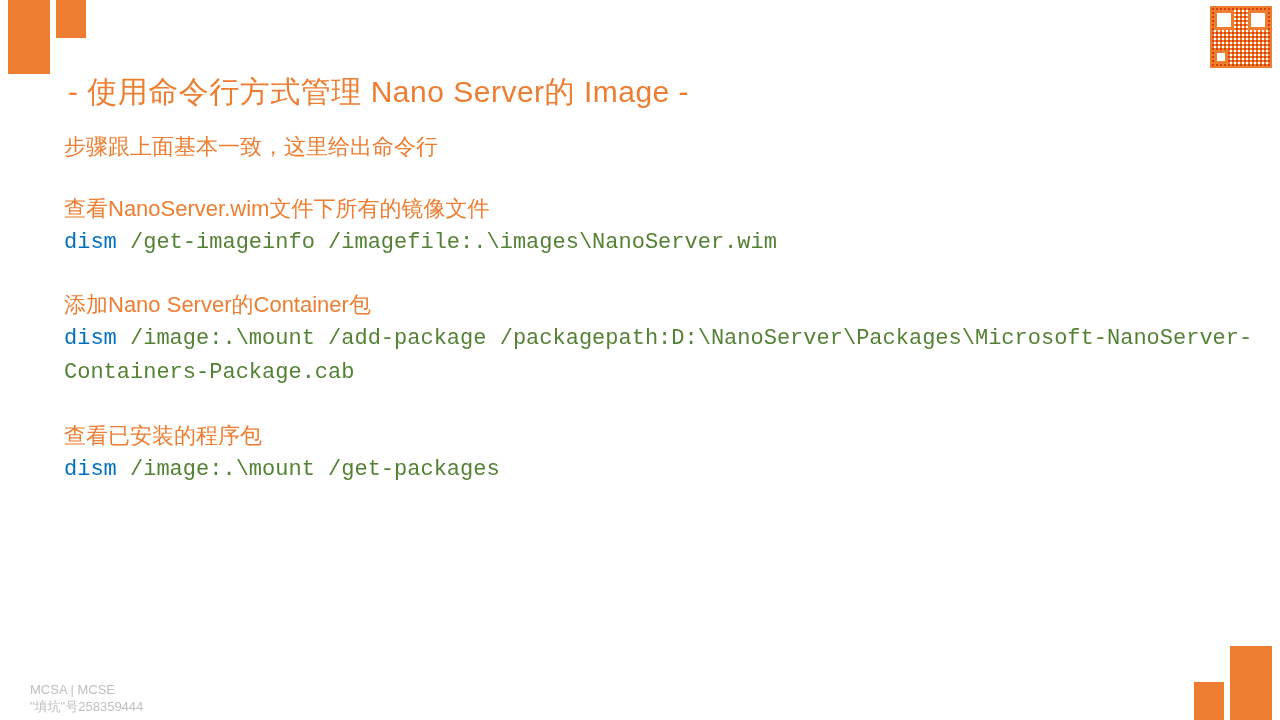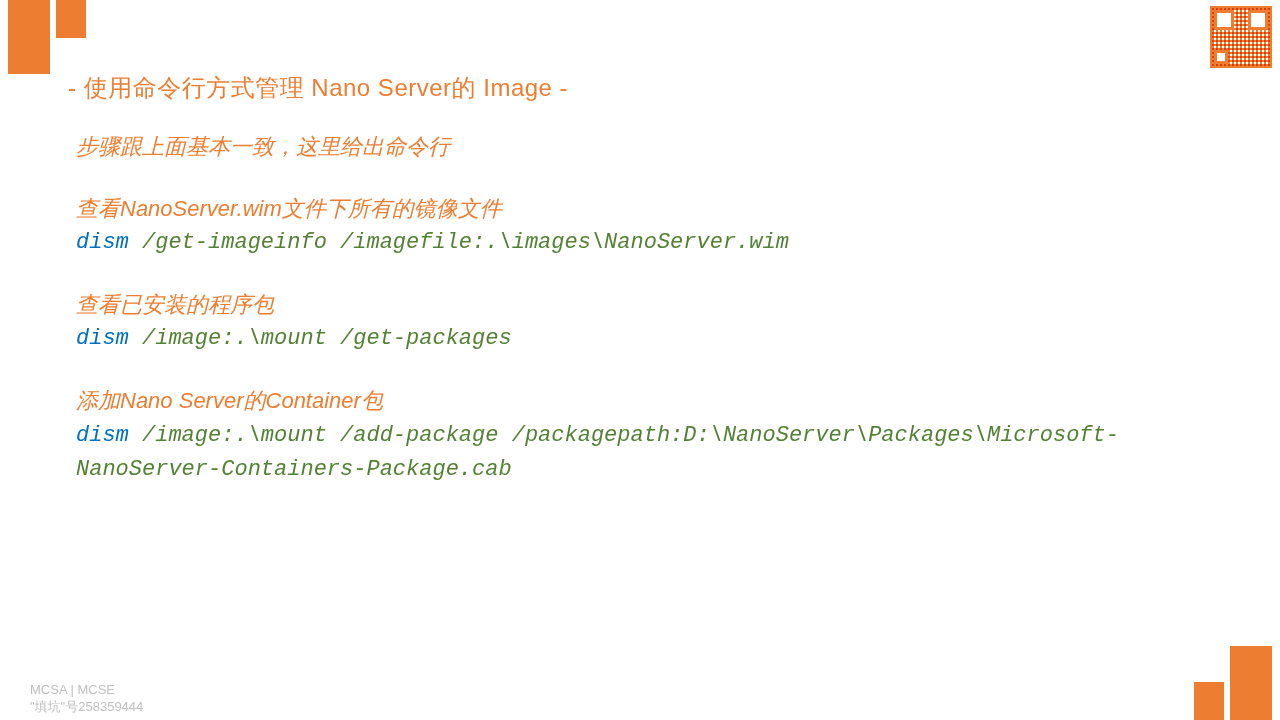--- a/index.html
+++ b/index.html
@@ -51,30 +51,29 @@
   }
   .qr::before { top:2px; left:2px; }
   .qr::after  { top:2px; right:2px; }
   .qr .c { position:absolute; bottom:2px; left:2px; width:14px; height:14px;
            border:3px solid #ed7d31; background:#fff; }
 
   .title {
     position: absolute;
     top: 72px; left: 68px;
     color: #ed7d31;
-    font-size: 24px;
+    font-size: 30px;
     font-weight: 400;
     letter-spacing: 0.5px;
   }
   .content {
     position: absolute;
-    top: 130px; left: 76px; right: 20px;
+    top: 130px; left: 64px; right: 20px;
     font-size: 22px;
     line-height: 1.55;
-    font-style: italic;
   }
   .desc   { color: #ed7d31; }
   .cmd    { font-family: Consolas, "Courier New", monospace; color: #548235; font-size: 22px; }
   .dism   { color: #0070c0; }
   .block  { margin-bottom: 28px; }
   .intro  { margin-bottom: 28px; }
 
   .footer {
     position: absolute;
     bottom: 4px; left: 10px;
@@ -100,27 +99,27 @@
 <div class="content">
   <div class="desc intro">步骤跟上面基本一致，这里给出命令行</div>
 
   <div class="block">
     <div class="desc">查看NanoServer.wim文件下所有的镜像文件</div>
     <div class="cmd"><span class="dism">dism</span><span> /get-imageinfo /imagefile:.\images\NanoServer.wim</span></div>
   </div>
 
 
   <div class="block">
-    <div class="desc">查看已安装的程序包</div>
-    <div class="cmd"><span class="dism">dism</span><span> /image:.\mount /get-packages</span></div>
+    <div class="desc">添加Nano Server的Container包</div>
+    <div class="cmd"><span class="dism">dism</span><span> /image:.\mount /add-package /packagepath:D:\NanoServer\Packages\Microsoft-NanoServer-Containers-Package.cab</span></div>
   </div>
 
   <div class="block">
-    <div class="desc">添加Nano Server的Container包</div>
-    <div class="cmd"><span class="dism">dism</span><span> /image:.\mount /add-package /packagepath:D:\NanoServer\Packages\Microsoft-NanoServer-Containers-Package.cab</span></div>
+    <div class="desc">查看已安装的程序包</div>
+    <div class="cmd"><span class="dism">dism</span><span> /image:.\mount /get-packages</span></div>
   </div>
 
 </div>
 
 <div class="footer">
   <div>MCSA | MCSE</div>
   <div>"填坑"号258359444</div>
 </div>
 
 </body></html>

